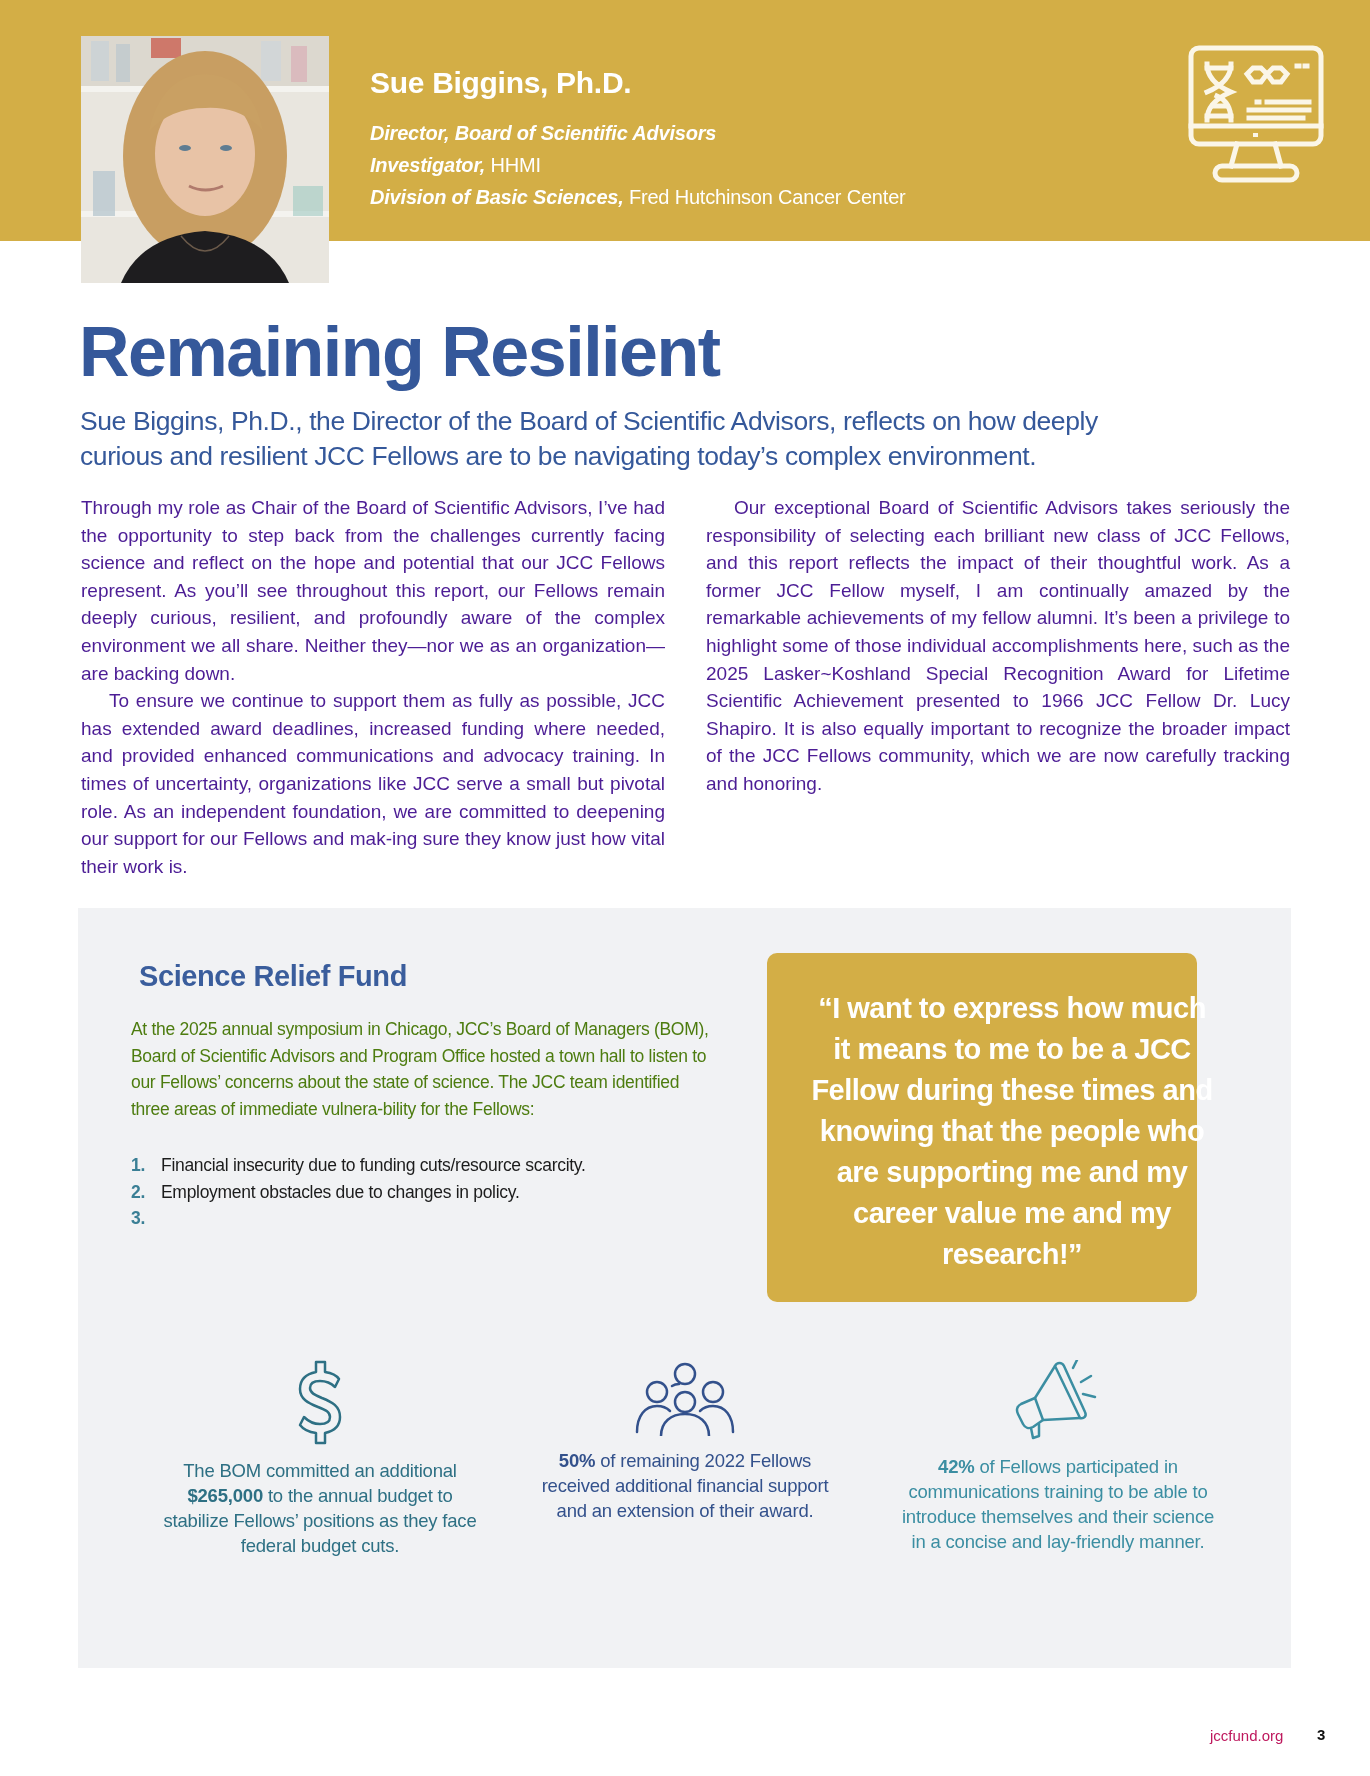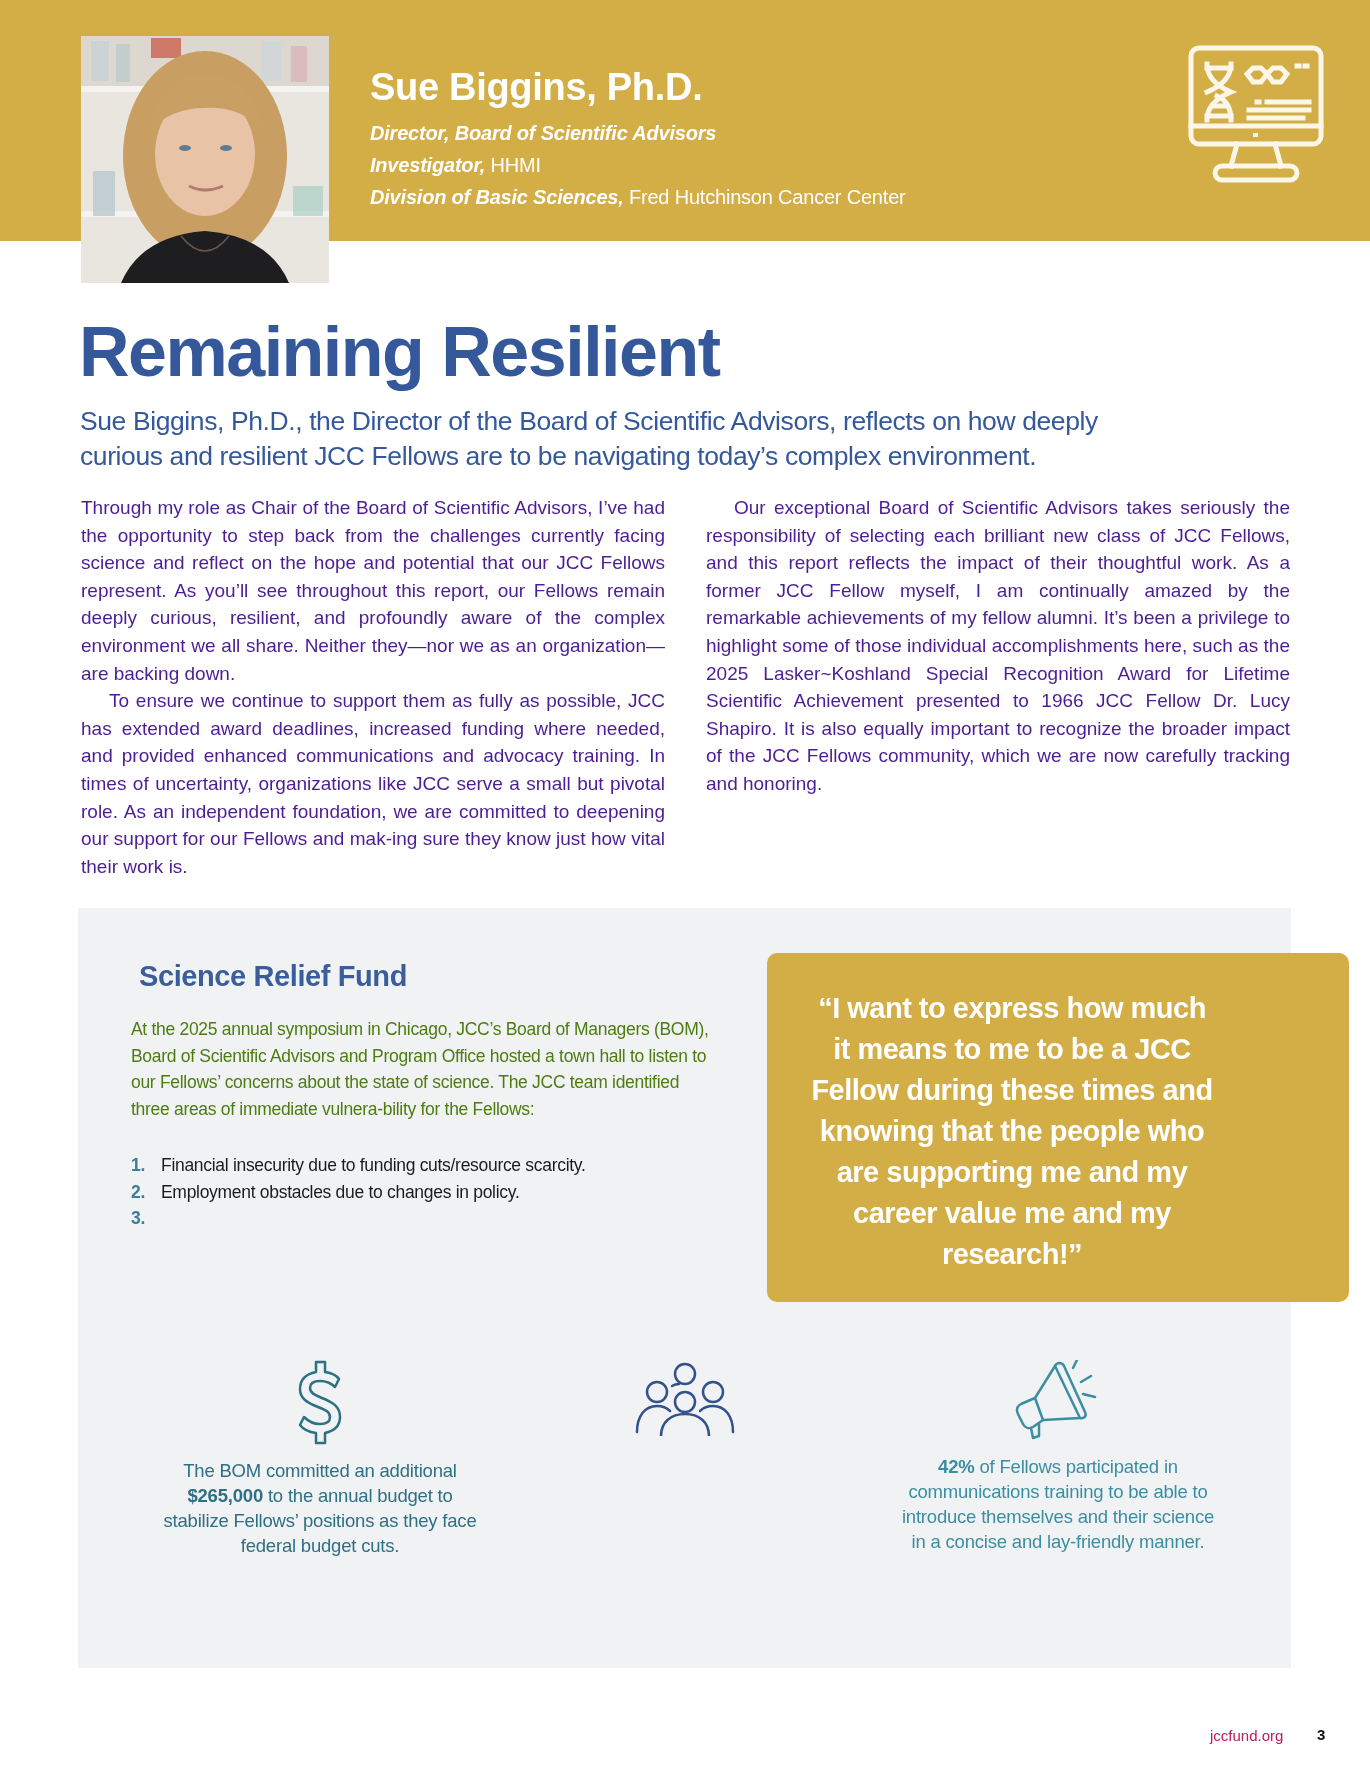--- a/index.html
+++ b/index.html
@@ -3,21 +3,21 @@
 <meta charset="utf-8">
 <style>
   * { box-sizing: border-box; margin: 0; padding: 0; }
   html, body { width: 1370px; height: 1776px; background: #ffffff; overflow: hidden; }
   body { position: relative; font-family: "Liberation Sans", sans-serif; color: #1f1f1f; }
 
   .header-band { position: absolute; left: 0; top: 0; width: 1370px; height: 241px; background: #d3ae46; }
   .portrait { position: absolute; left: 81px; top: 36px; width: 248px; height: 247px; overflow: hidden; background: #e7e3da; }
   .portrait svg { display: block; width: 100%; height: 100%; }
 
-  .person-name { position: absolute; left: 370px; top: 66px; font-size: 38px; font-weight: bold; color: #ffffff; letter-spacing: -0.3px; }
+  .person-name { position: absolute; left: 370px; top: 66px; font-size: 30px; font-weight: bold; color: #ffffff; letter-spacing: -0.3px; }
   .person-line { position: absolute; left: 370px; font-size: 20px; color: #ffffff; white-space: nowrap; letter-spacing: -0.2px; }
   .person-line i { font-style: italic; font-weight: bold; }
   .person-line span.r { font-weight: normal; }
   .pl1 { top: 122px; } .pl2 { top: 154px; } .pl3 { top: 186px; }
 
   .header-icon { position: absolute; left: 1187px; top: 44px; width: 138px; height: 140px; }
 
   .title { position: absolute; left: 79px; top: 312px; font-size: 70px; font-weight: bold; color: #35589a; letter-spacing: -1.5px; }
   .subtitle { position: absolute; left: 80px; top: 404px; width: 1100px; font-size: 26.5px; line-height: 35px; color: #35589a; letter-spacing: -0.4px; }
 
@@ -27,21 +27,21 @@
   .col p { text-indent: 0; }
   .col p.indent { text-indent: 28px; }
 
   .panel { position: absolute; left: 78px; top: 908px; width: 1213px; height: 760px; background: #f1f2f4; }
   .srf-title { position: absolute; left: 139px; top: 960px; font-size: 29px; font-weight: bold; color: #3a5d9c; letter-spacing: -0.4px; }
   .srf-intro { position: absolute; left: 131px; top: 1016px; width: 590px; font-size: 17.5px; line-height: 26.5px; color: #4d7c0f; letter-spacing: -0.3px; }
   .srf-list { position: absolute; left: 131px; top: 1152px; width: 600px; list-style: none; font-size: 17.5px; line-height: 26.5px; color: #1c1c1c; letter-spacing: -0.3px; }
   .srf-list li { position: relative; padding-left: 30px; }
   .srf-list .num { position: absolute; left: 0; top: 0; color: #3a7f95; font-weight: bold; }
 
-  .quote-box { position: absolute; left: 767px; top: 953px; width: 582px; height: 349px; background: #d3ae46; border-radius: 10px; }
+  .quote-box { position: absolute; left: 767px; top: 953px; width: 430px; height: 349px; background: #d3ae46; border-radius: 10px; }
   .quote-text { position: absolute; left: 0; top: 35px; width: 490px; padding: 0 40px; text-align: center; color: #ffffff; font-weight: bold; font-size: 29px; line-height: 41px; letter-spacing: -0.5px; }
 
   .stat { position: absolute; top: 1360px; width: 320px; text-align: center; }
   .stat .ico { display: block; margin: 0 auto; }
   .stat-text { margin-top: 12px; font-size: 18.5px; line-height: 25px; letter-spacing: -0.2px; }
   .stat-1 { left: 160px; } .stat-1 .stat-text { color: #2e7084; }
   .stat-2 { left: 525px; } .stat-2 .stat-text { color: #33518c; }
   .stat-3 { left: 898px; } .stat-3 .stat-text { color: #3b8ea2; }
   .stat-text b { font-weight: bold; }
 
@@ -145,20 +145,21 @@
   <svg class="ico" width="100" height="76" viewBox="0 0 100 76" fill="none" stroke="#33518c" stroke-width="2.5" stroke-linecap="round">
     <circle cx="50" cy="14" r="10"></circle>
     <circle cx="22" cy="32" r="10"></circle>
     <circle cx="78" cy="32" r="10"></circle>
     <circle cx="50" cy="42" r="10"></circle>
     <path d="M2 72 C2 56 10 46 22 46 C28 46 32 48 35 51"></path>
     <path d="M98 72 C98 56 90 46 78 46 C72 46 68 48 65 51"></path>
     <path d="M26 76 C26 62 36 54 50 54 C64 54 74 62 74 76"></path>
     <path d="M37 26 C40 24 44 24 44 24"></path>
   </svg>
+  <p class="stat-text"><span></span><b>50%</b><span> of remaining 2022 Fellows received additional financial support and an extension of their award.</span></p>
 </div>
 
 <div class="stat stat-3">
   <svg class="ico" width="90" height="82" viewBox="0 0 90 82" fill="none" stroke="#3b8ea2" stroke-width="2.5" stroke-linejoin="round" stroke-linecap="round">
     <path d="M42 6 C44 2 49 2 51 6 L72 52 C74 56 71 59 67 58 Z"></path>
     <path d="M42 6 L22 38 L30 60 L67 58"></path>
     <path d="M22 38 L8 44 C4 46 3 50 5 54 L10 64 C12 68 16 69 20 67 L30 60"></path>
     <path d="M18 68 L20 78 L26 76 L26 64"></path>
     <line x1="60" y1="8" x2="64" y2="0"></line>
     <line x1="68" y1="22" x2="78" y2="16"></line>

